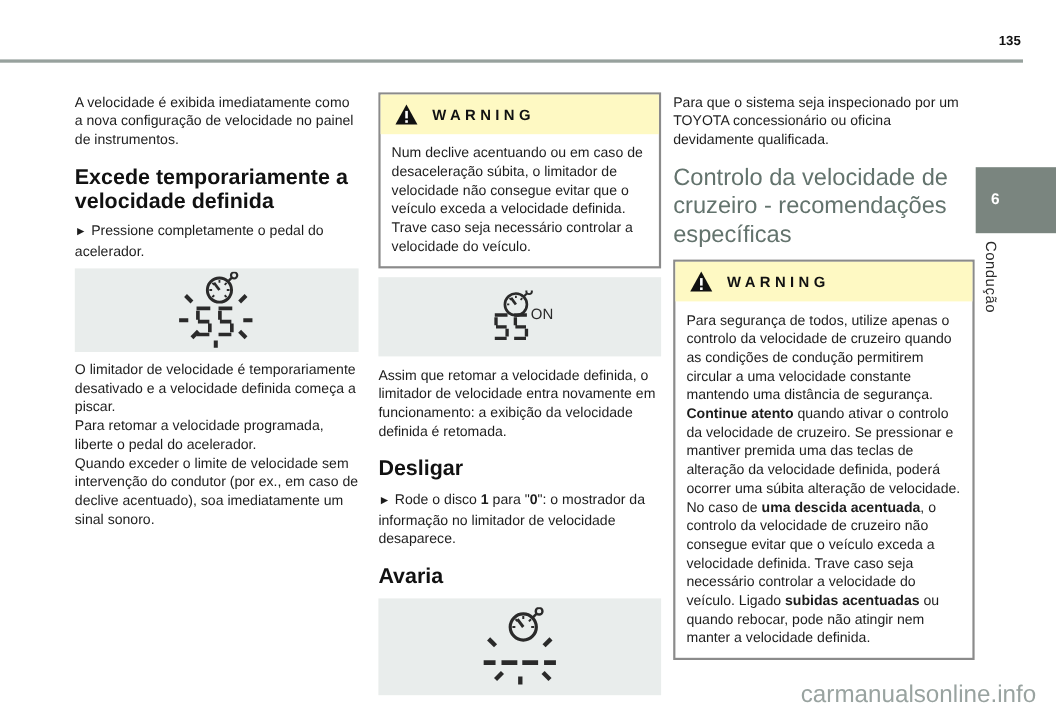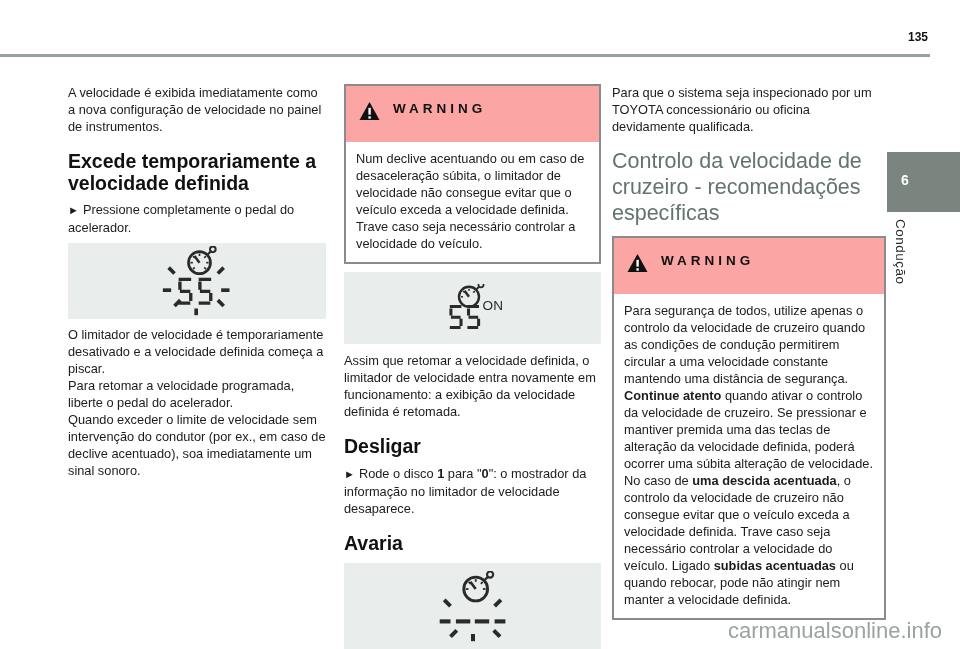--- a/index.html
+++ b/index.html
@@ -24,22 +24,22 @@
   h2.sect{margin:16px 0 7px 0;font-size:19.5px;line-height:21.5px;font-weight:bold;color:#111;}
   h1.accent{margin:13px 0 10px 0;font-size:21.5px;line-height:26px;font-weight:normal;color:#63736d;}
 
   .img-box{background:#e9edec;display:flex;align-items:center;justify-content:center;}
   .img-box svg{display:block;}
   .img1{height:76px;margin:7px 0 7px 0;}
   .img2{height:72px;margin:0 0 8px 0;}
   .img3{height:88px;margin:9px 0 0 0;}
 
   .warn{border:2px solid #8b8b8b;background:#fff;}
-  .warn-head{display:flex;gap:12px;background:#fca5a5;
-    padding:15px 12px;min-height:26px;}
+  .warn-head{display:flex;align-items:center;gap:12px;background:#fef9c3;
+    padding:5px 12px;min-height:26px;}
   .warn-title{font-weight:bold;font-size:13.5px;letter-spacing:4px;color:#111;}
   .warn-body{padding:8px 10px 10px 10px;}
   .warn-mid{margin-bottom:8px;}
   .warn-right{margin-top:0;}
 
   .tab-box{position:absolute;left:887px;top:152px;width:73px;height:60px;background:#7a857f;}
   .tab-num{position:absolute;left:14px;top:20px;color:#ffffff;font-size:14px;font-weight:bold;}
   .tab-label{position:absolute;left:893px;top:219px;writing-mode:vertical-rl;
     font-size:13.5px;color:#2a2a2a;letter-spacing:0.5px;}
 

